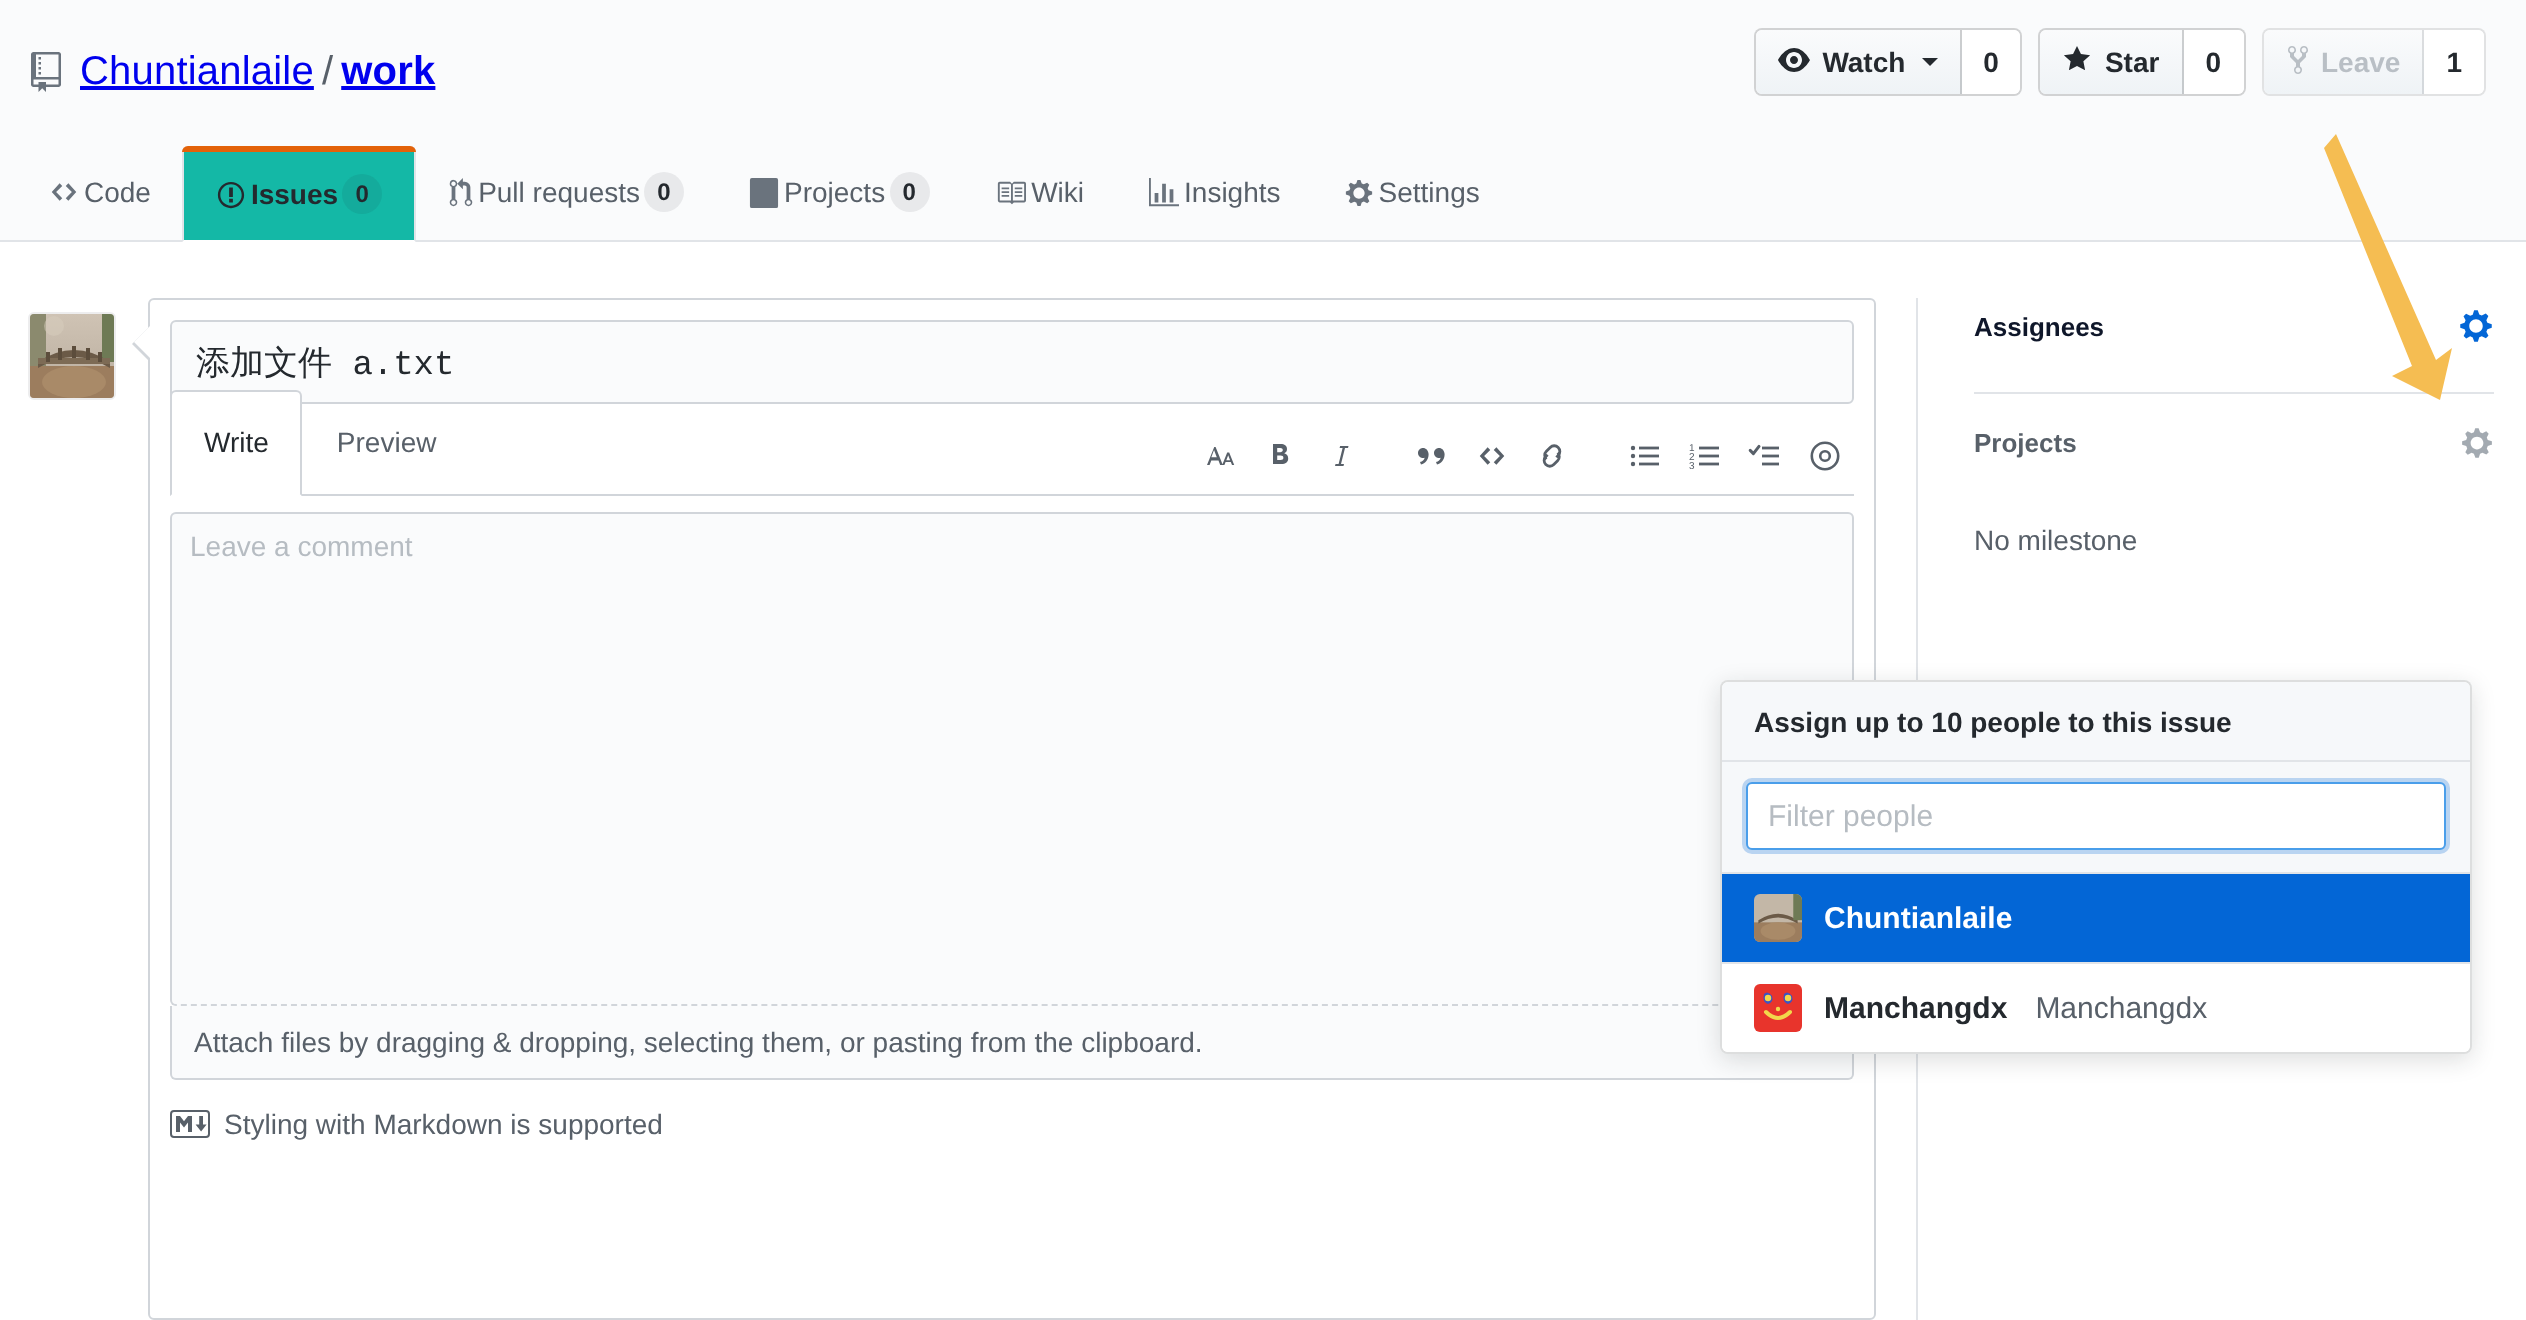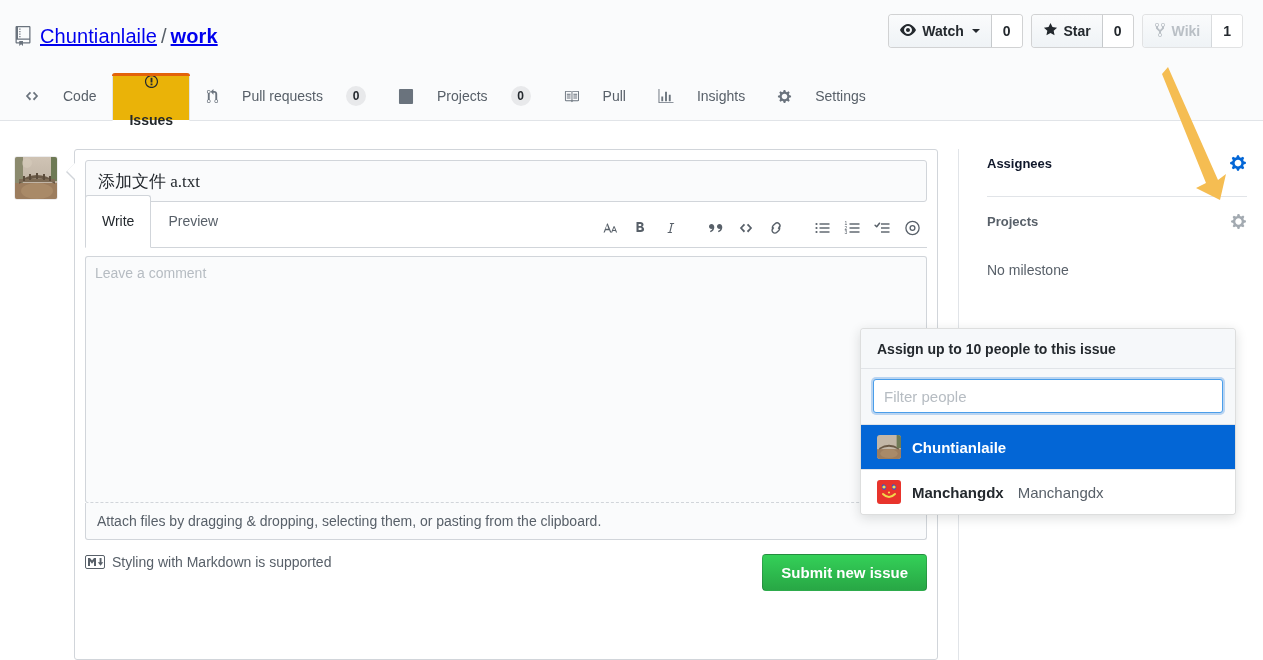--- a/index.html
+++ b/index.html
@@ -97,37 +97,36 @@
     position: absolute;
     left: 8px; bottom: 0;
     display: flex;
     align-items: flex-end;
     height: 48px;
   }
   .nav-tab {
     position: relative;
     display: flex;
     align-items: center;
-    gap: 23px;
+    gap: 2px;
     height: 48px;
     padding: 0 16px;
     font-size: 14px;
     color: #24292e;
     white-space: nowrap;
     text-decoration: none;
   }
   .nav-tab .tab-icon { color: #6a737d; display: flex; align-items: center; }
   .nav-tab.selected {
-    background: #eab308;
+    background: #14b8a6;
     border: 1px solid #e1e4e8;
     border-bottom-color: #fff;
     border-radius: 3px 3px 0 0;
     margin-bottom: -1px;
     font-weight: 600;
-    flex-direction: column;
   }
   .nav-tab.selected::before {
     content: "";
     position: absolute;
     left: -1px; right: -1px; top: -1px;
     height: 3px;
     background: #e36209;
     border-radius: 3px 3px 0 0;
   }
   .nav-tab.selected .tab-icon { color: #24292e; }
@@ -203,21 +202,21 @@
   .issue-title-input {
     display: block;
     width: 100%;
     height: 42px;
     padding: 6px 12px;
     font-size: 17px;
     color: #24292e;
     background: #fafbfc;
     border: 1px solid #d1d5da;
     border-radius: 3px;
-    font-family: Liberation Serif, serif;
+    font-family: Liberation Mono, monospace;
     outline: none;
   }
 
   .tabnav {
     position: relative;
     display: flex;
     align-items: flex-end;
     margin: 10px 10px 0 10px;
     border-bottom: 1px solid #d1d5da;
     height: 36px;
@@ -336,21 +335,21 @@
   .side-divider {
     border: none;
     border-top: 1px solid #e1e4e8;
     margin: 0 0 14px 0;
   }
   .milestone-block { padding-top: 2px; }
 
   
   .assign-dropdown {
     position: absolute;
-    left: 860px; top: 207px;
+    left: 860px; top: 219px;
     width: 376px;
     background: #fff;
     border: 1px solid rgba(27,31,35,0.15);
     border-radius: 4px;
     box-shadow: 0 3px 12px rgba(27,31,35,0.15);
     z-index: 40;
     overflow: hidden;
   }
   .dd-header {
     padding: 12px 16px 11px 16px;
@@ -456,21 +455,21 @@
       <span class="btn-count">0</span>
     </div>
 
     <div class="btn-group disabled">
       <span class="btn-main">
         <span>
           <svg width="12" height="16" viewBox="0 0 10 16" fill="currentColor" aria-hidden="true">
             <path d="M8 1a1.993 1.993 0 0 0-1 3.72V6L5 8 3 6V4.72A1.993 1.993 0 0 0 2 1a1.993 1.993 0 0 0-1 3.72V6.5l3 3v1.78A1.993 1.993 0 0 0 5 15a1.993 1.993 0 0 0 1-3.72V9.5l3-3V4.72A1.993 1.993 0 0 0 8 1zM2 4.2C1.34 4.2.8 3.65.8 3c0-.65.55-1.2 1.2-1.2.65 0 1.2.55 1.2 1.2 0 .65-.55 1.2-1.2 1.2zm3 10c-.66 0-1.2-.55-1.2-1.2 0-.65.55-1.2 1.2-1.2.65 0 1.2.55 1.2 1.2 0 .65-.55 1.2-1.2 1.2zm3-10c-.66 0-1.2-.55-1.2-1.2 0-.65.55-1.2 1.2-1.2.65 0 1.2.55 1.2 1.2 0 .65-.55 1.2-1.2 1.2z"></path>
           </svg>
         </span>
-        <span>Wiki</span>
+        <span>Leave</span>
       </span>
       <span class="btn-count">1</span>
     </div>
 
   </div>
 
   <nav class="nav-tabs">
 
     <a class="nav-tab muted" href="#">
       <span class="tab-icon">
@@ -510,21 +509,21 @@
       <span>Projects</span>
       <span class="counter">0</span>
     </a>
 
     <a class="nav-tab muted" href="#">
       <span class="tab-icon">
         <svg width="17" height="15" viewBox="0 0 16 16" fill="currentColor" aria-hidden="true">
           <path d="M3 5h4v1H3V5zm0 3h4V7H3v1zm0 2h4V9H3v1zm11-5h-4v1h4V5zm0 2h-4v1h4V7zm0 2h-4v1h4V9zm2-6v9c0 .55-.45 1-1 1H9.5l-1 1-1-1H2c-.55 0-1-.45-1-1V3c0-.55.45-1 1-1h5.5l1 1 1-1H15c.55 0 1 .45 1 1zm-8 .5L7.5 3H2v9h6V3.5zm7-.5H9.5l-.5.5V12h6V3z"></path>
         </svg>
       </span>
-      <span>Pull</span>
+      <span>Wiki</span>
     </a>
 
     <a class="nav-tab muted" href="#">
       <span class="tab-icon">
         <svg width="16" height="15" viewBox="0 0 16 16" fill="currentColor" aria-hidden="true">
           <path d="M16 14v1H0V0h1v14h15zM5 13H3V8h2v5zm4 0H7V3h2v10zm4 0h-2V6h2v7z"></path>
         </svg>
       </span>
       <span>Insights</span>
     </a>
@@ -667,21 +666,20 @@
         <span class="markdown-note">
           <span class="md-icon">
             <svg width="20" height="14" viewBox="0 0 20 14" aria-hidden="true">
               <rect x="0.5" y="0.5" width="19" height="13" rx="1.5" fill="none" stroke="#586069"></rect>
               <path d="M3 11V3h2l2 2.6L9 3h2v8H9V6.2L7 8.8 5 6.2V11H3z" fill="#586069"></path>
               <path d="M14.6 3h1.9v4.2h1.8l-2.75 3.6L12.8 7.2h1.8V3z" fill="#586069"></path>
             </svg>
           </span>
           <span>Styling with Markdown is supported</span>
         </span>
-        <button type="button" class="btn-submit">Submit new issue</button>
       </div>
 
     </form>
   </div>
 
   <aside class="sidebar">
 
     <div class="side-block">
       <div class="side-head active">
         <span>Assignees</span>

